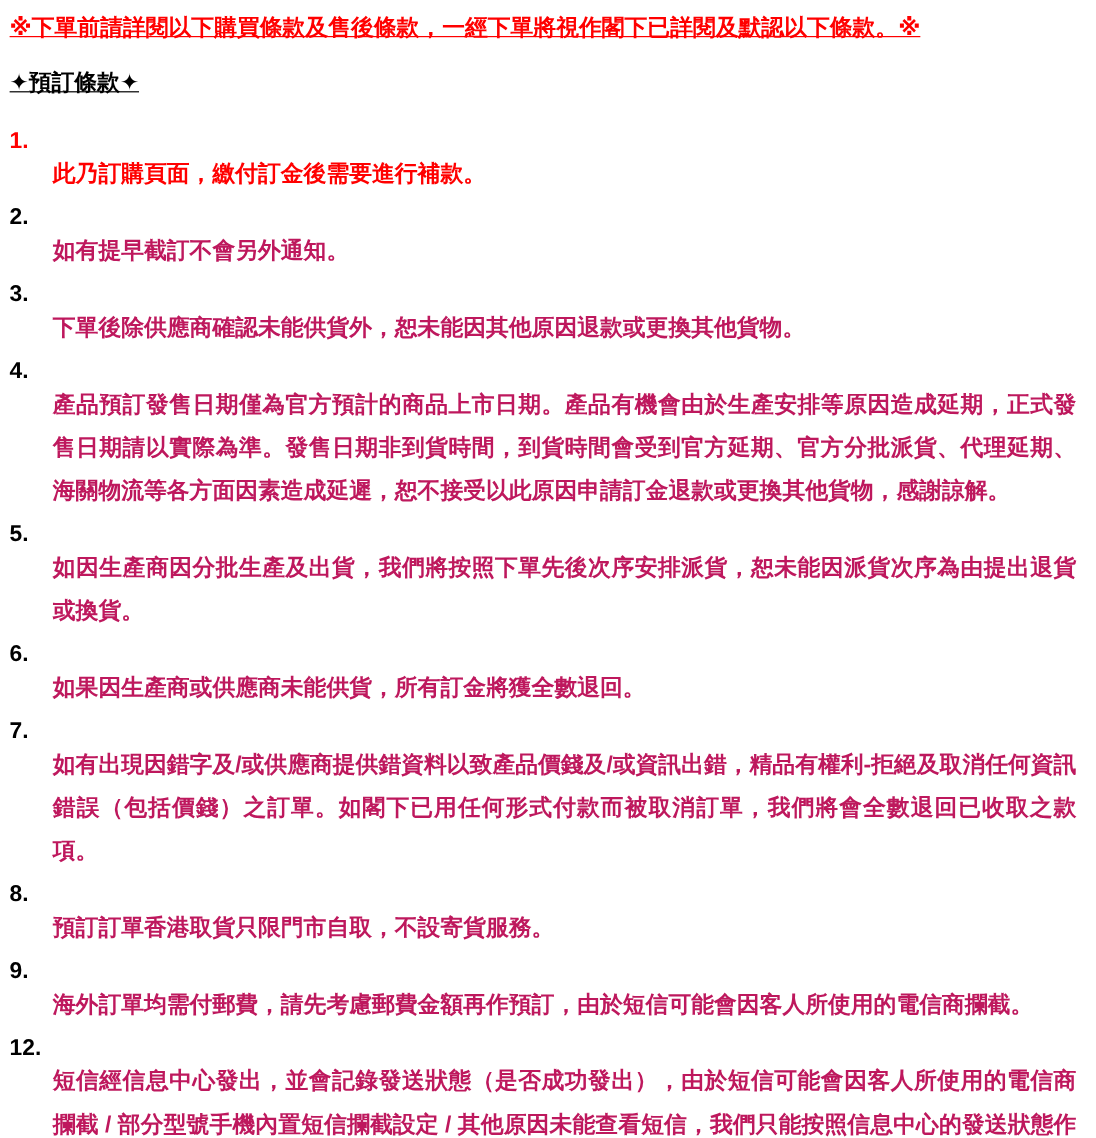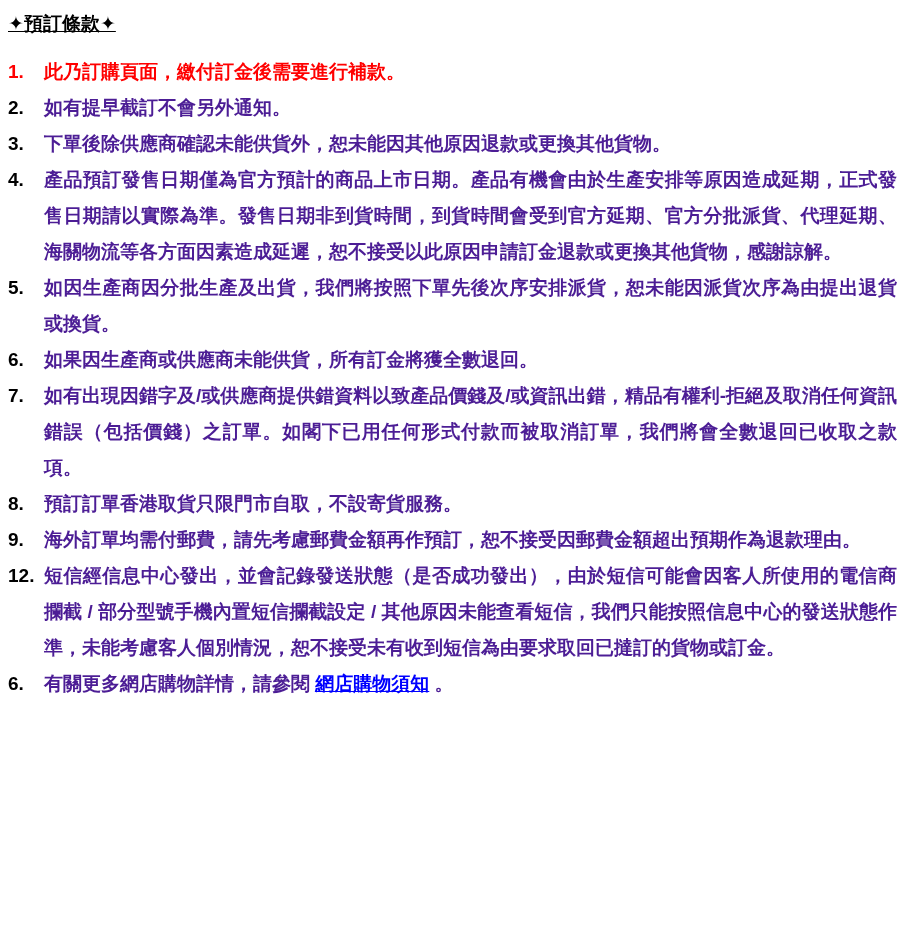--- a/index.html
+++ b/index.html
@@ -40,30 +40,34 @@
     display: flex;
     align-items: flex-start;
   }
   .term-item .num {
     flex: 0 0 36px;
     text-align: left;
   }
   .term-item .body {
     flex: 1 1 auto;
     text-align: justify;
+    margin-top: 28px;
   }
-  .seg-plain { color: #4c1d95; }
+  .seg-plain { color: #be185d; }
   .seg-red { color: #ff0000; }
   .seg-red-underline { color: #ff0000; text-decoration: underline; }
   a.seg-link { color: #0000ff; text-decoration: underline; cursor: pointer; }
 </style>
 </head>
 <body>
 
 <div class="page">
+  <div class="title">
+    <span>※下單前請詳閱以下購買條款及售後條款，一經下單將視作閣下已詳閱及默認以下條款。※</span>
+  </div>
   <div class="section-header">
     <span>✦預訂條款✦</span>
   </div>
   <div class="terms-list" id="terms-list">
       <div class="term-item">
         <span class="num seg-red">1.</span>
         <span class="body"><span class="seg-red">此乃訂購頁面，繳付訂金後需要進行補款。</span></span>
       </div>
       <div class="term-item">
         <span class="num">2.</span>
@@ -88,21 +92,21 @@
       <div class="term-item">
         <span class="num">7.</span>
         <span class="body"><span class="seg-plain">如有出現因錯字及/或供應商提供錯資料以致產品價錢及/或資訊出錯，精品有權利-拒絕及取消任何資訊錯誤（包括價錢）之訂單。如閣下已用任何形式付款而被取消訂單，我們將會全數退回已收取之款項。</span></span>
       </div>
       <div class="term-item">
         <span class="num">8.</span>
         <span class="body"><span class="seg-plain">預訂訂單香港取貨只限門市自取，不設寄貨服務。</span></span>
       </div>
       <div class="term-item">
         <span class="num">9.</span>
-        <span class="body"><span class="seg-plain">海外訂單均需付郵費，請先考慮郵費金額再作預訂，恕不接受因郵費金額超出預期作為退款理由。</span></span>
+        <span class="body"><span class="seg-plain">海外訂單均需付郵費，請先考慮郵費金額再作預訂，由於短信可能會因客人所使用的電信商攔截。</span></span>
       </div>
       <div class="term-item">
         <span class="num">12.</span>
         <span class="body"><span class="seg-plain">短信經信息中心發出，並會記錄發送狀態（是否成功發出），由於短信可能會因客人所使用的電信商攔截 / 部分型號手機內置短信攔截設定 / 其他原因未能查看短信，我們只能按照信息中心的發送狀態作準，未能考慮客人個別情況，恕不接受未有收到短信為由要求取回已撻訂的貨物或訂金。</span></span>
       </div>
       <div class="term-item">
         <span class="num">6.</span>
         <span class="body"><span class="seg-plain">有關更多網店購物詳情，請參閱 </span><a class="seg-link" href="#">網店購物須知</a><span class="seg-plain"> 。</span></span>
       </div>
     </div>

